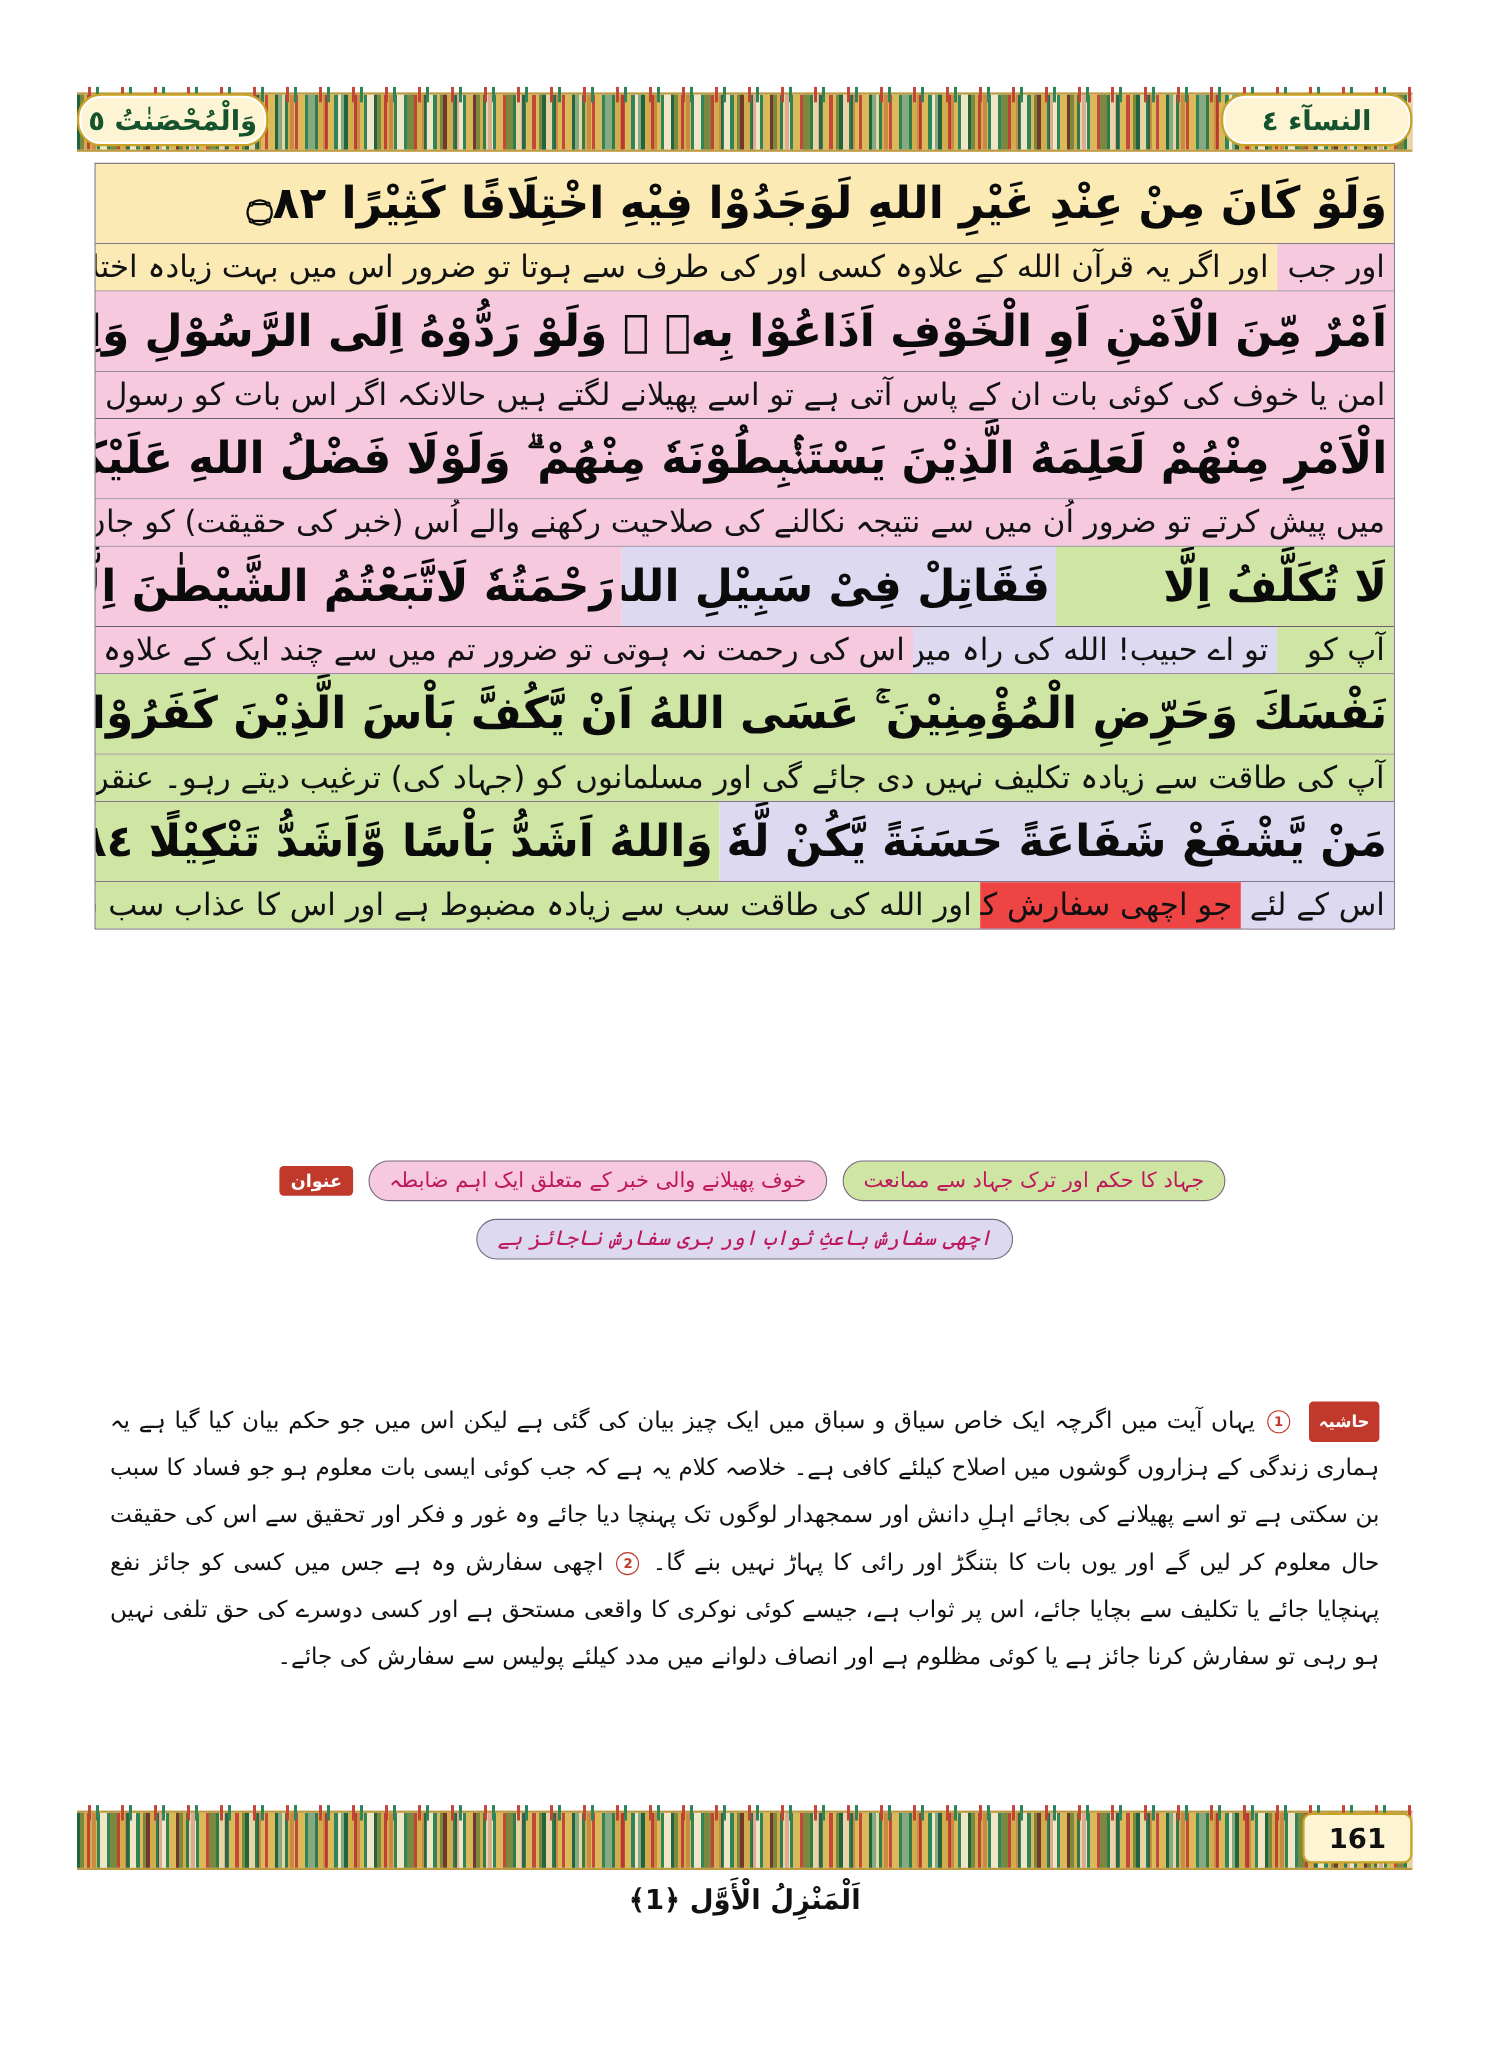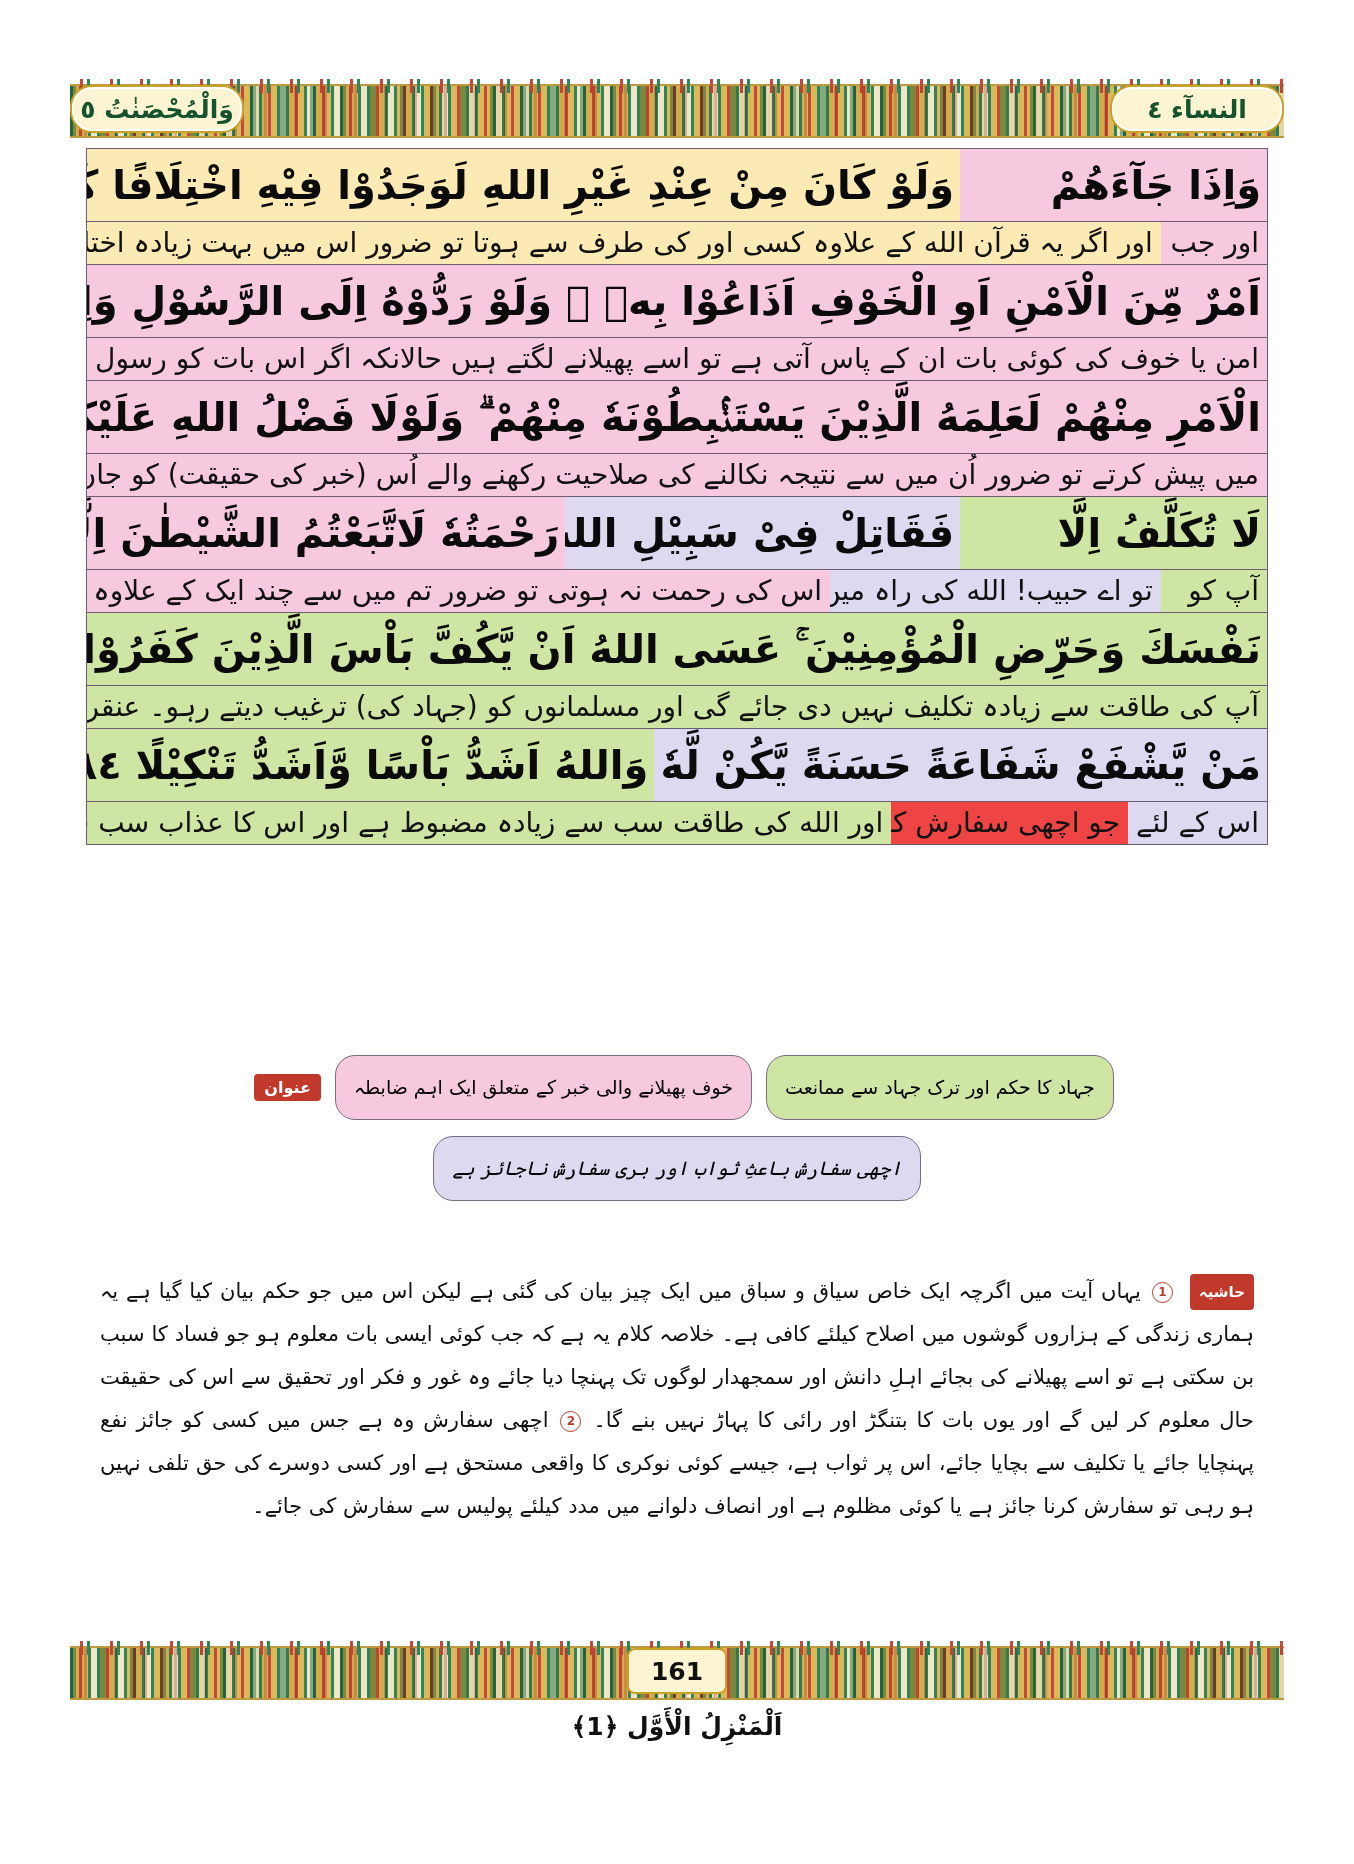--- a/index.html
+++ b/index.html
@@ -108,22 +108,22 @@
   }
 
   
   .headings{
     position:absolute;left:86px;right:86px;top:1055px;
   }
   .hrow{display:flex;justify-content:center;align-items:center;gap:14px;margin-bottom:16px;}
   .pill{
     border:1.6px solid #7a6b80;
     border-radius:20px;
-    padding:20px 18px;
-    font-size:19px;color:#000000;white-space:nowrap;line-height:1.2;
+    padding:6px 18px;
+    font-size:19px;color:#be185d;white-space:nowrap;line-height:1.2;
   }
   .pill.green{background:#cfe5a3;text-align:right;}
   .pill.pink{background:#f6c9de;}
   .pill.lav{background:#dcd9f0;font-style:italic;}
   .tag-unwan{
     background:#c0392b;color:#fff;border-radius:4px;
     padding:4px 10px;font-size:16px;font-weight:700;white-space:nowrap;margin-left:14px;
   }
   .tag-hashia{
     background:#c0392b;color:#fff;border-radius:4px;
@@ -135,21 +135,21 @@
   .footnote{
     position:absolute;left:100px;right:100px;top:1270px;
     font-size:21px;line-height:2.05;color:#111;text-align:justify;
     text-align-last:right;
   }
   .footnote p{margin:0;}
 
   
   .footer-band{
     position:absolute;left:70px;right:70px;top:1640px;height:62px;
-    display:flex;align-items:center;justify-content:center;
+    display:flex;align-items:center;
   }
   .page-num-box{
     position:relative;z-index:3;
     min-width:96px;height:42px;background:#fdf4d4;
     border:2px solid #c9a227;border-radius:8px;
     display:flex;align-items:center;justify-content:center;
     font-size:25px;font-weight:700;color:#111;
   }
   .manzil{
     position:absolute;left:0;right:0;top:1712px;
@@ -166,21 +166,20 @@
     <div class="cartouche">
       <span>النسآء ٤</span>
     </div>
     <div class="cartouche">
       <span>وَالْمُحْصَنٰتُ ٥</span>
     </div>
   </div>
 
   <div class="verse-block" id="verse-block">
       <div class="vrow">
-        <div class="seg ar" style="background: rgb(246, 201, 222); flex: 0 0 auto; min-width: 26%;">وَاِذَا جَآءَهُمْ</div>
         <div class="seg ar" style="background: rgb(251, 234, 180); flex: 1 1 auto; min-width: auto;">وَلَوْ كَانَ مِنْ عِنْدِ غَيْرِ اللهِ لَوَجَدُوْا فِيْهِ اخْتِلَافًا كَثِيْرًا ۝٨٢</div>
       </div>
       <div class="vrow">
         <div class="seg ur" style="background: rgb(246, 201, 222); flex: 0 0 auto; min-width: 9%;">اور جب</div>
         <div class="seg ur" style="background: rgb(251, 234, 180); flex: 1 1 auto; min-width: auto;">اور اگر یہ قرآن الله کے علاوہ کسی اور کی طرف سے ہوتا تو ضرور اس میں بہت زیادہ اختلاف پاتے ○</div>
       </div>
       <div class="vrow">
         <div class="seg ar" style="background: rgb(246, 201, 222); flex: 1 1 100%; min-width: 100%;">اَمْرٌ مِّنَ الْاَمْنِ اَوِ الْخَوْفِ اَذَاعُوْا بِهٖ ۘ وَلَوْ رَدُّوْهُ اِلَى الرَّسُوْلِ وَاِلٰٓى اُولِى</div>
       </div>
       <div class="vrow">

